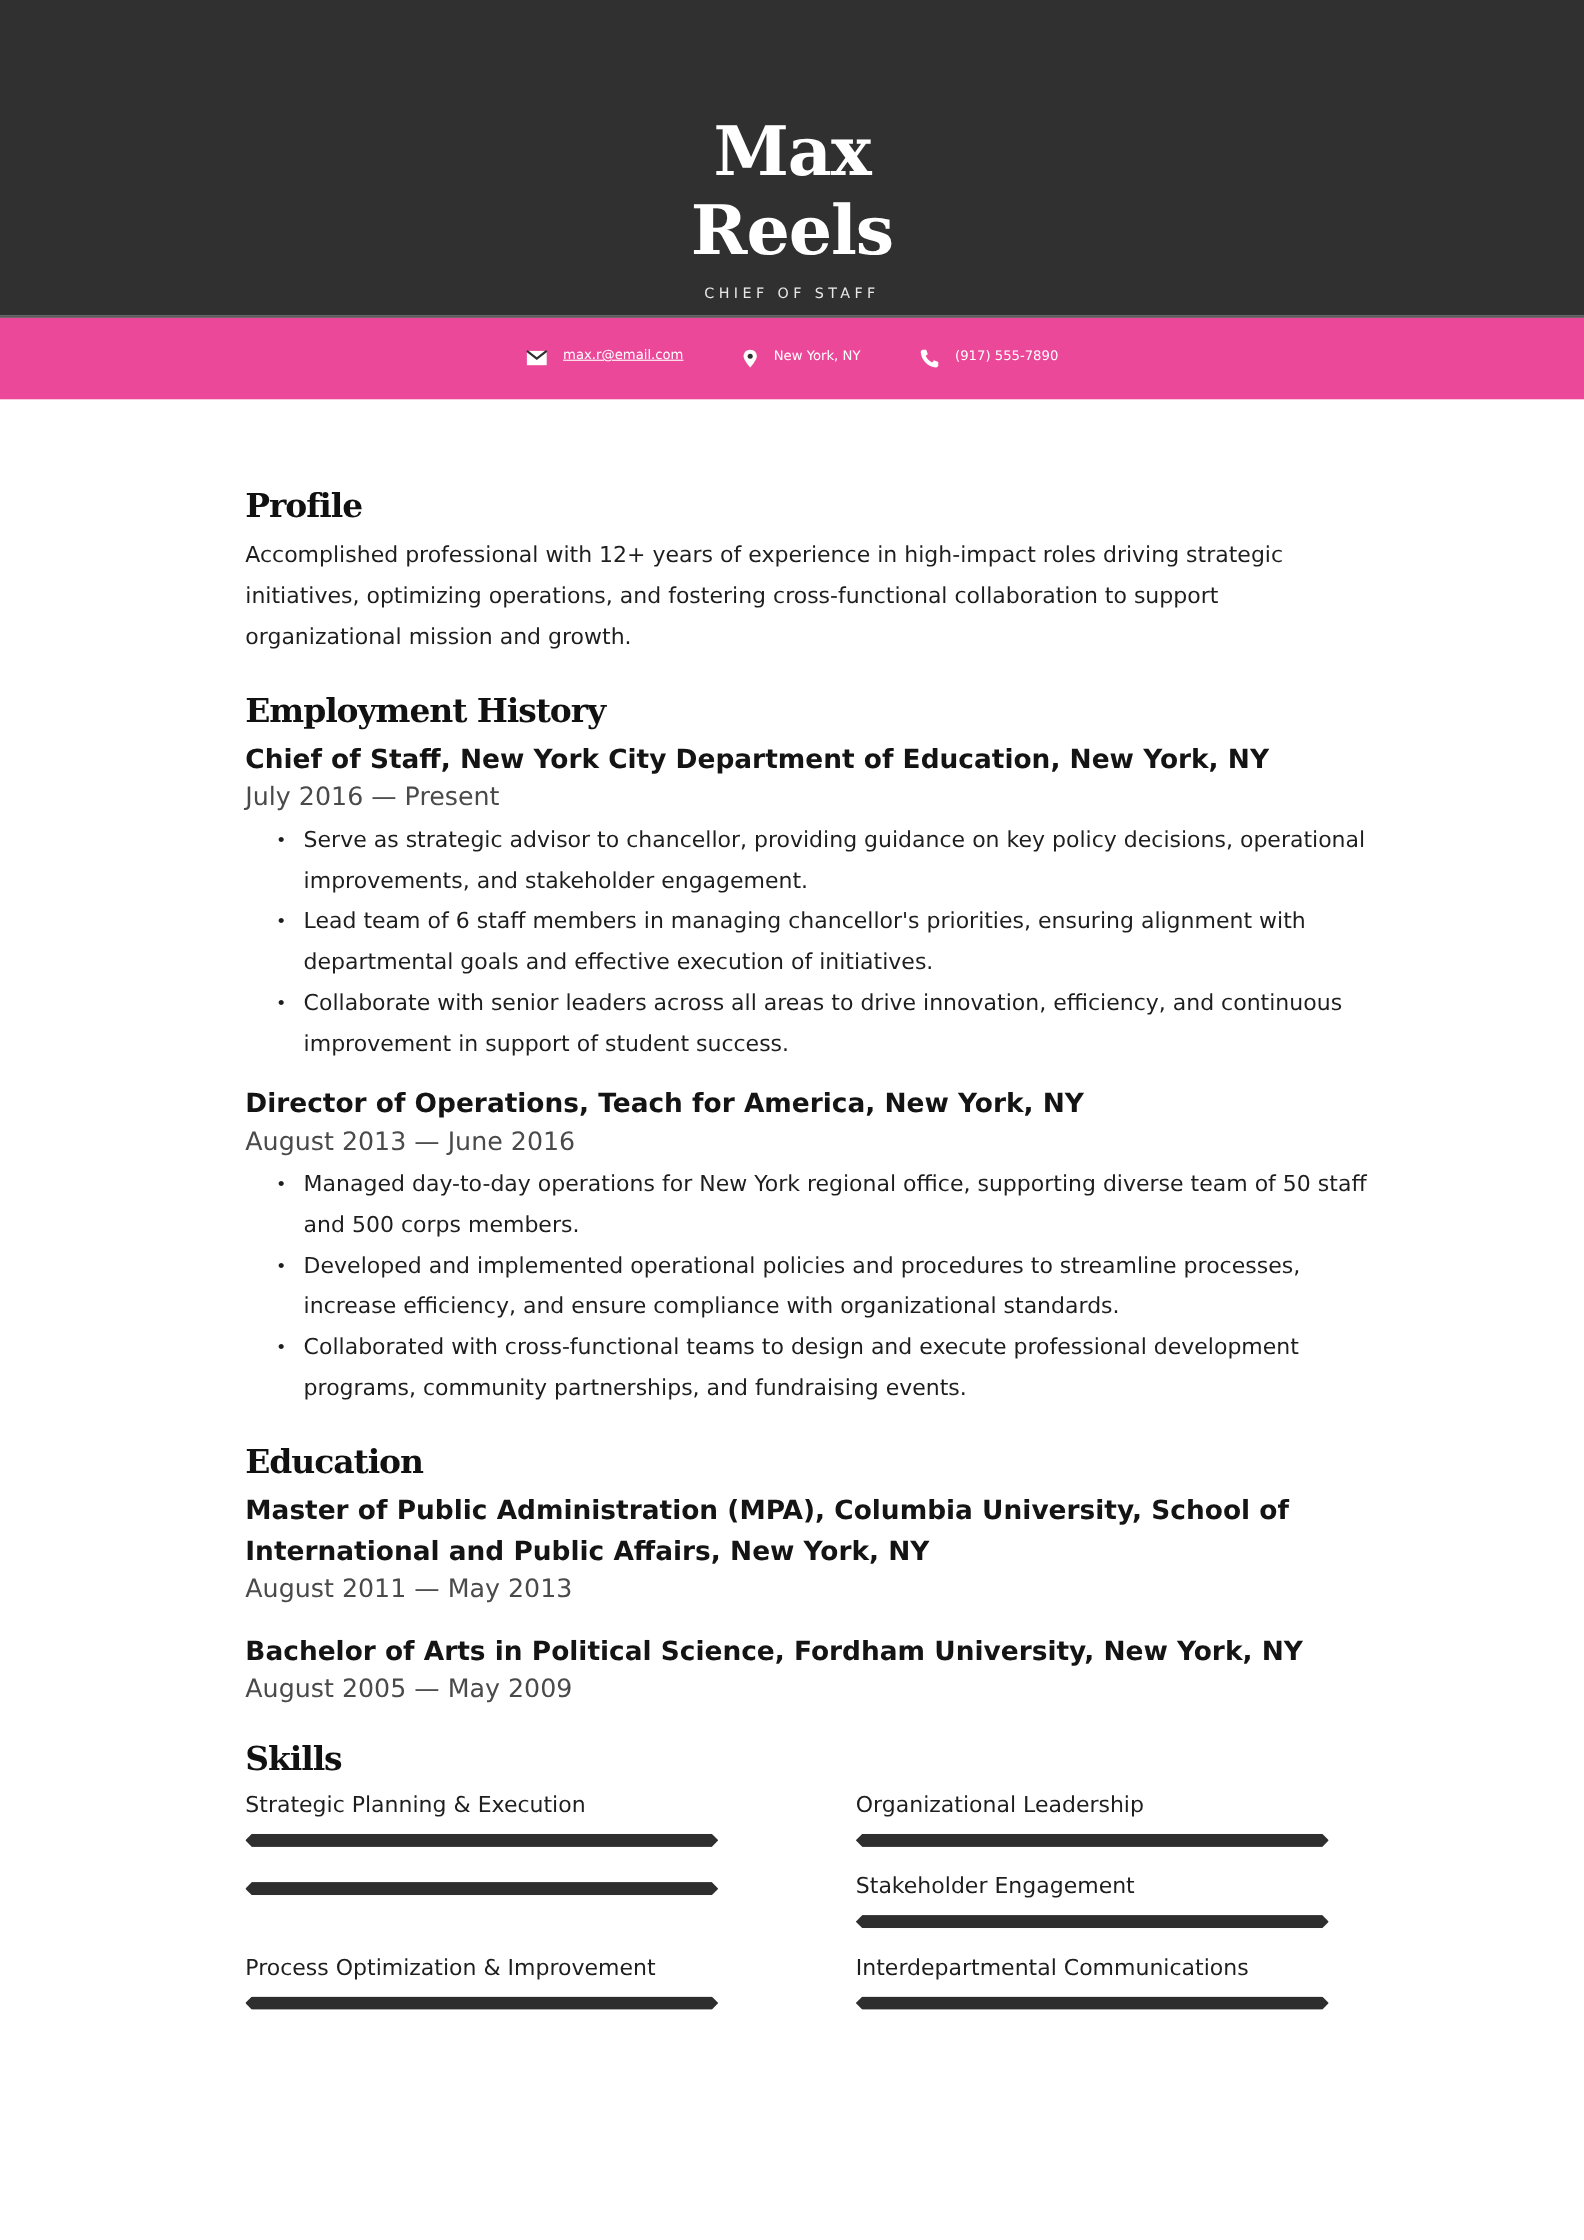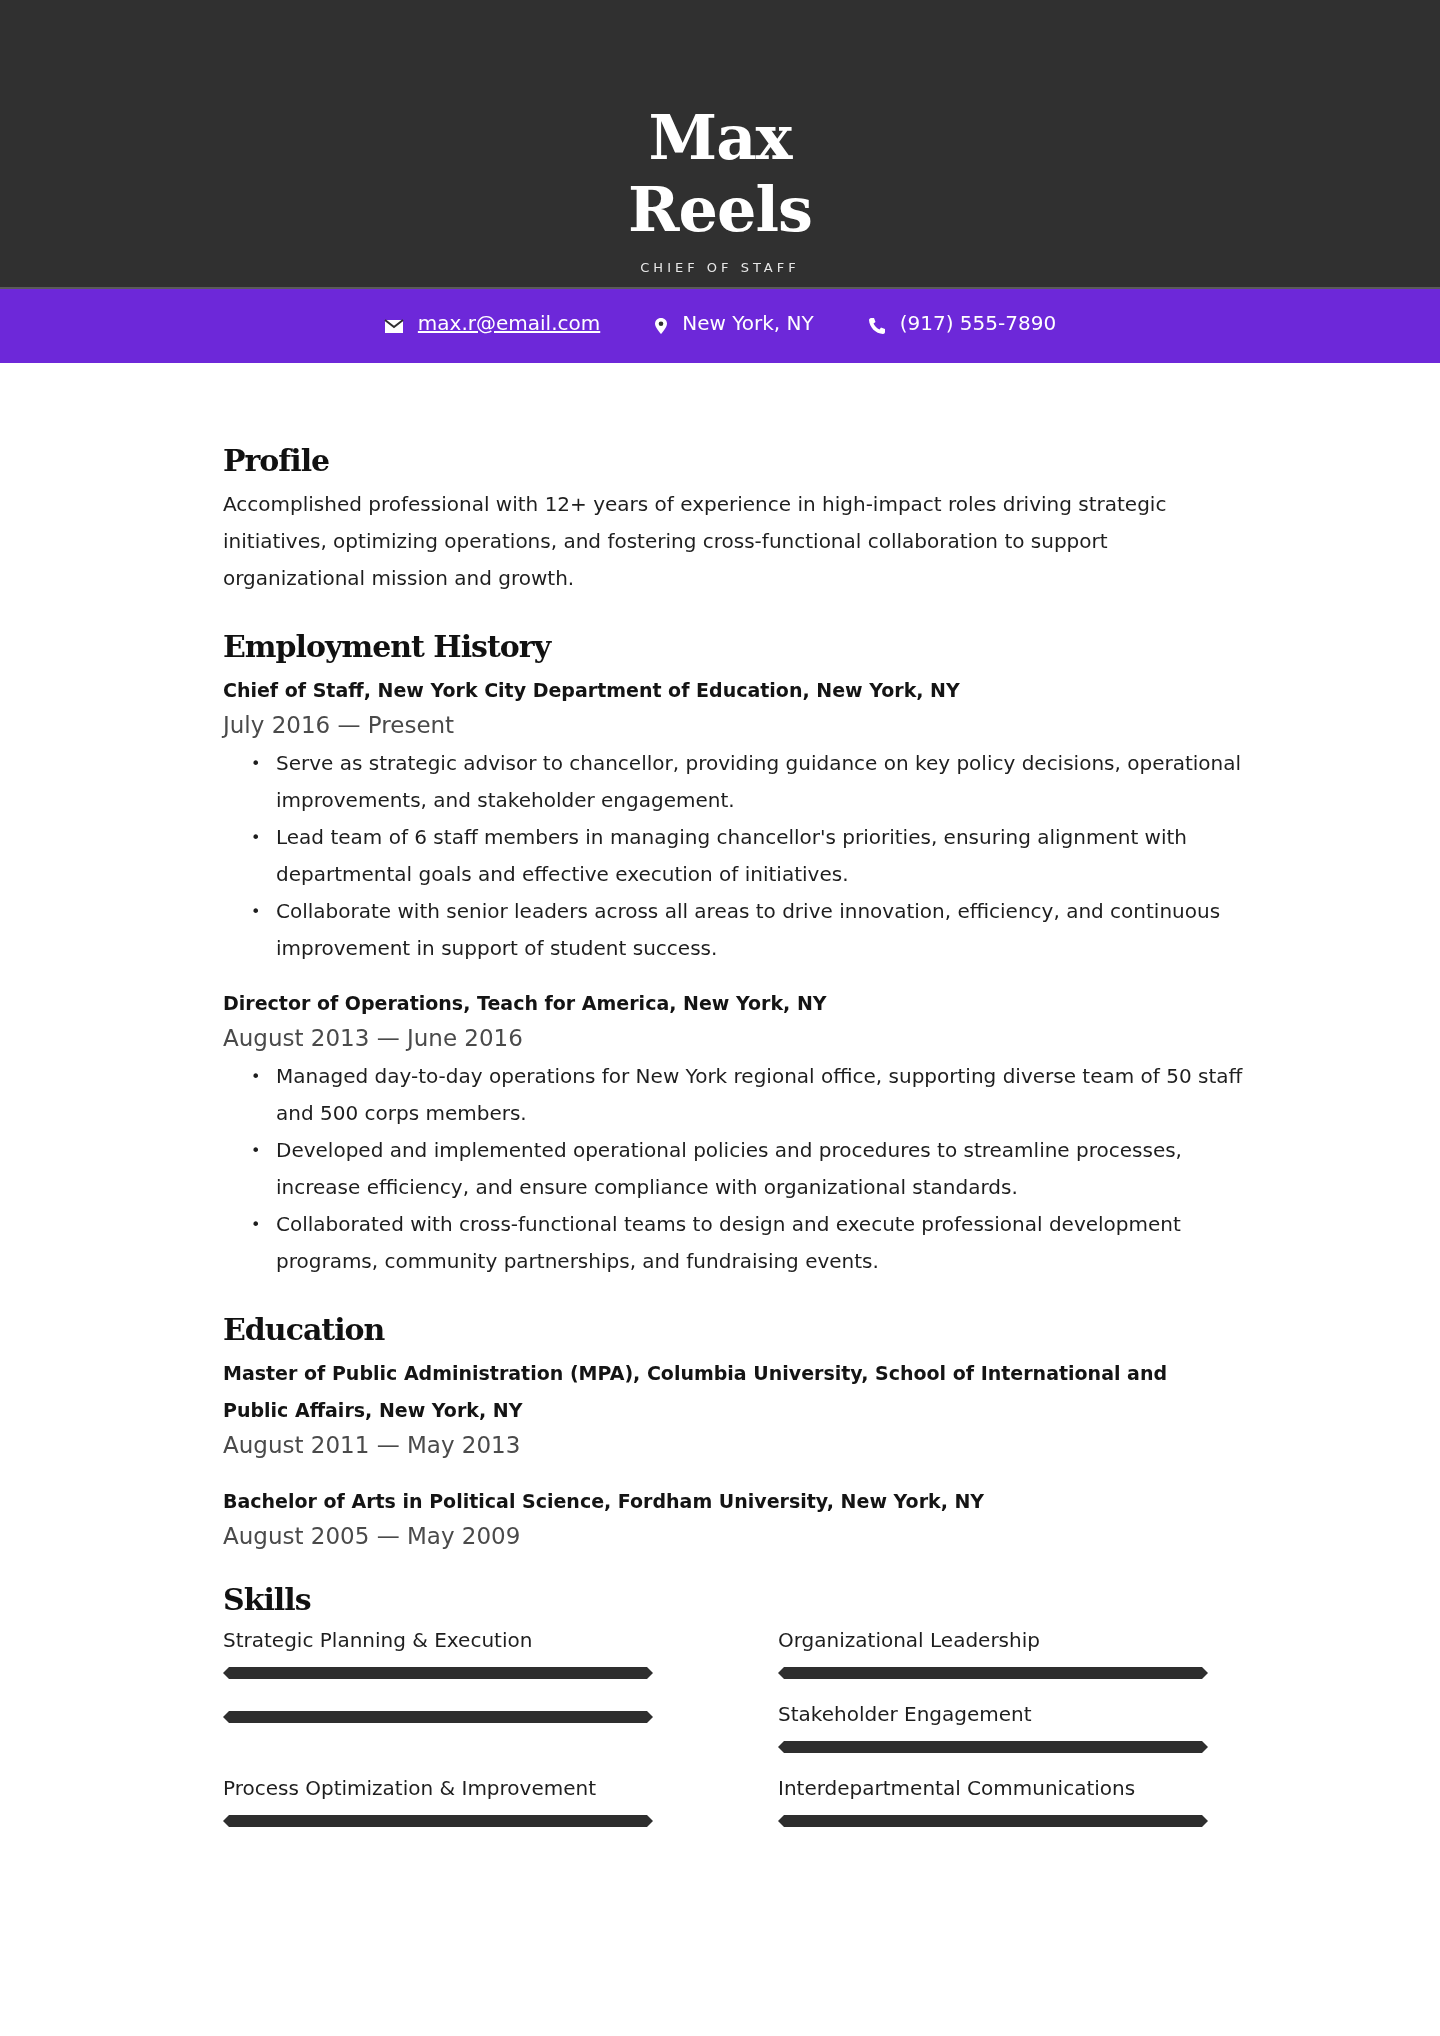--- a/index.html
+++ b/index.html
@@ -3,30 +3,30 @@
 <meta charset="utf-8">
 <style>
   * { box-sizing: border-box; margin: 0; padding: 0; }
   html, body { width: 1440px; background: #ffffff; }
   body { height: 2036px; font-family: "DejaVu Sans", sans-serif; color: #1a1a1a; }
 
   .header { background: #303030; height: 287px; text-align: center; padding-top: 102px; color: #fff; }
   .name { font-family: "DejaVu Serif", serif; font-weight: bold; font-size: 62px; line-height: 72px; letter-spacing: -1px; }
   .jobtitle { font-size: 13px; letter-spacing: 4px; margin-top: 14px; color: #e8e8e8; }
   .divider { height: 2px; background: #5a5a5a; }
-  .contact { background: #6d28d9; height: 74px; display: flex; justify-content: center; align-items: flex-start; padding-top: 22px; color: #fff; font-size: 20px; }
+  .contact { background: #ec4899; height: 74px; display: flex; justify-content: center; align-items: flex-start; padding-top: 22px; color: #fff; font-size: 12px; }
   .contact-item { display: flex; align-items: center; margin: 0 27px; }
   .contact-item svg { margin-right: 14px; margin-top: 6px; }
   .contact-item a { color: #fff; text-decoration: underline; }
 
   .main { padding: 80px 0 0 223px; width: 1388px; }
   .section-title { font-family: "DejaVu Serif", serif; font-weight: bold; font-size: 30px; letter-spacing: -1px; color: #111; margin-bottom: 8px; }
   .para { font-size: 20px; line-height: 37px; width: 1000px; color: #1e1e1e; }
   .section { margin-bottom: 32px; }
-  .entry-title { font-weight: bold; font-size: 19px; line-height: 37px; width: 1000px; color: #141414; }
+  .entry-title { font-weight: bold; font-size: 24px; line-height: 37px; width: 1000px; color: #141414; }
   .entry-date { font-size: 23px; color: #4a4a4a; line-height: 28px; margin-top: 2px; }
   ul.bullets { list-style: none; margin-top: 6px; margin-left: 28px; width: 1000px; }
   ul.bullets li { position: relative; padding-left: 25px; font-size: 20px; line-height: 37px; color: #1e1e1e; }
   ul.bullets li::before { content: "•"; position: absolute; left: 0; top: 0; font-size: 16px; }
   .job { margin-bottom: 18px; }
   .edu { margin-bottom: 24px; }
 
   .skills-grid { display: grid; grid-template-columns: 555px 445px; row-gap: 20px; margin-top: 4px; }
   .skill-name { font-size: 20px; line-height: 30px; color: #1e1e1e; }
   .skill-bar { margin-top: 12px; width: 430px; height: 12px; background: #2e2e2e;

